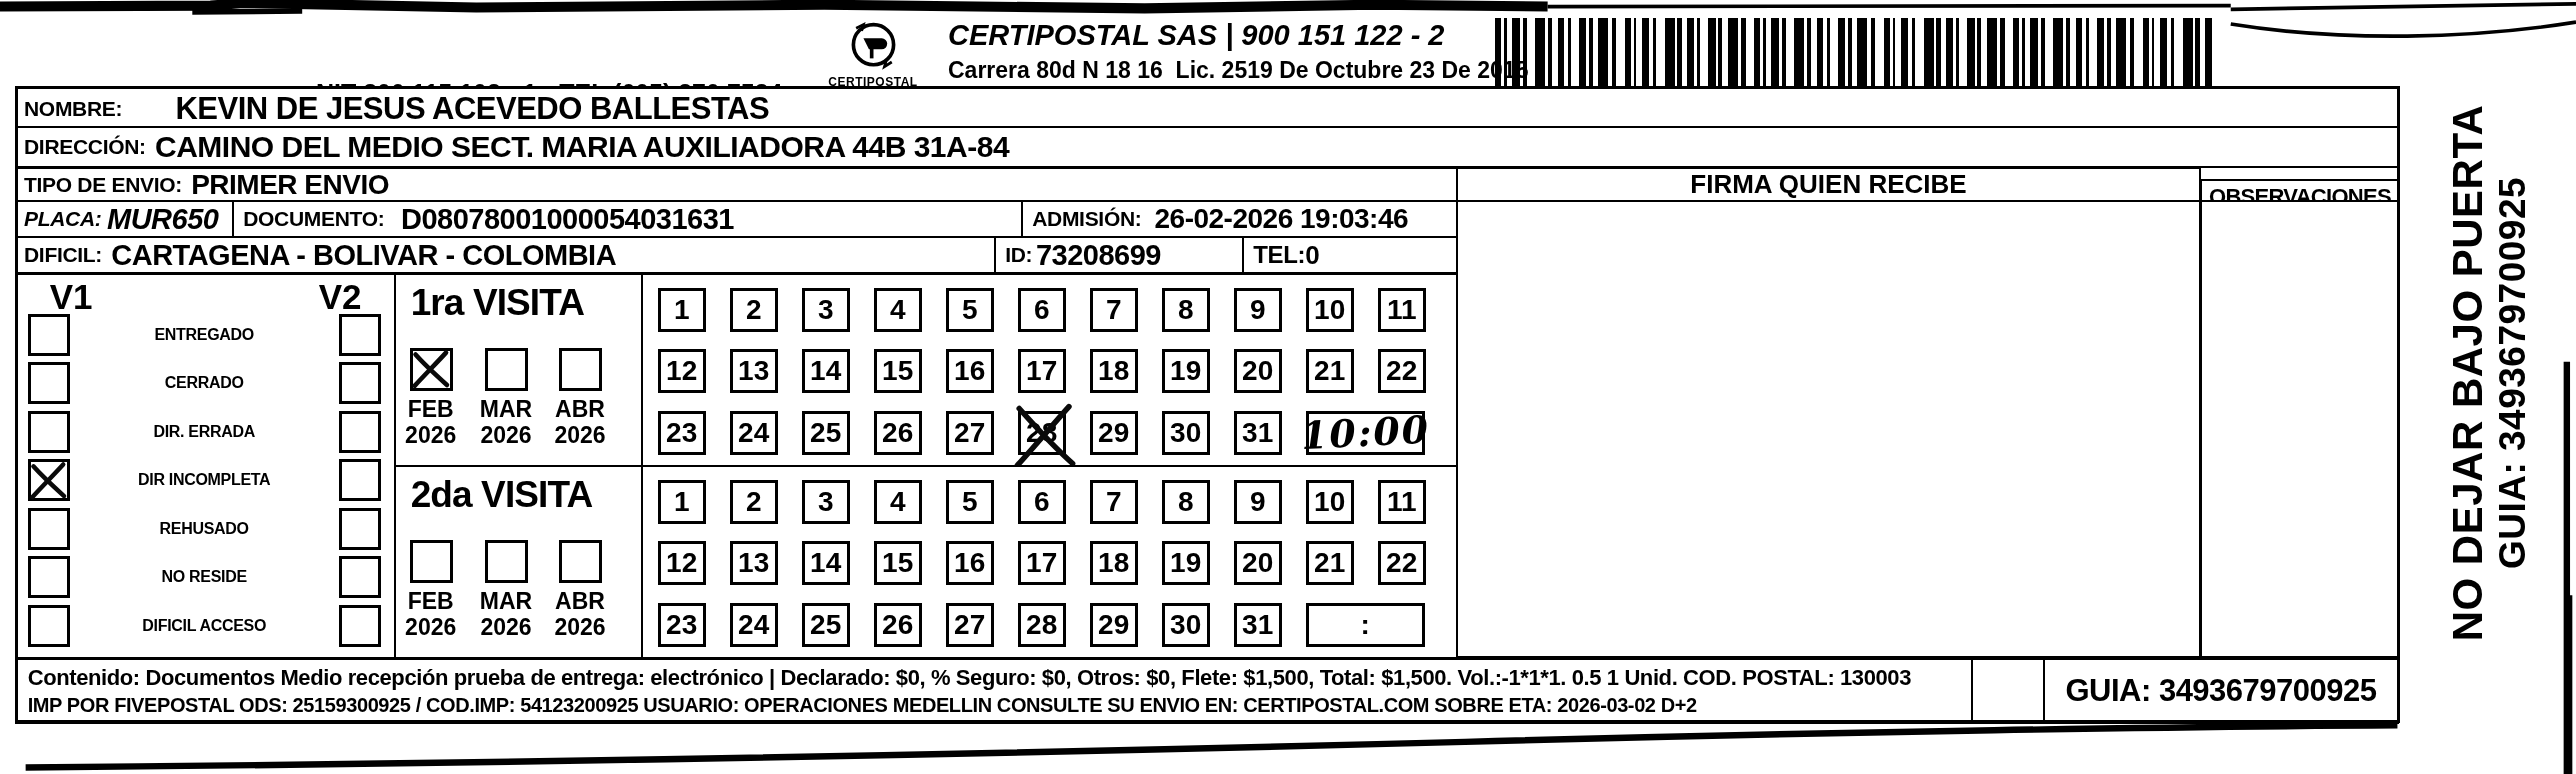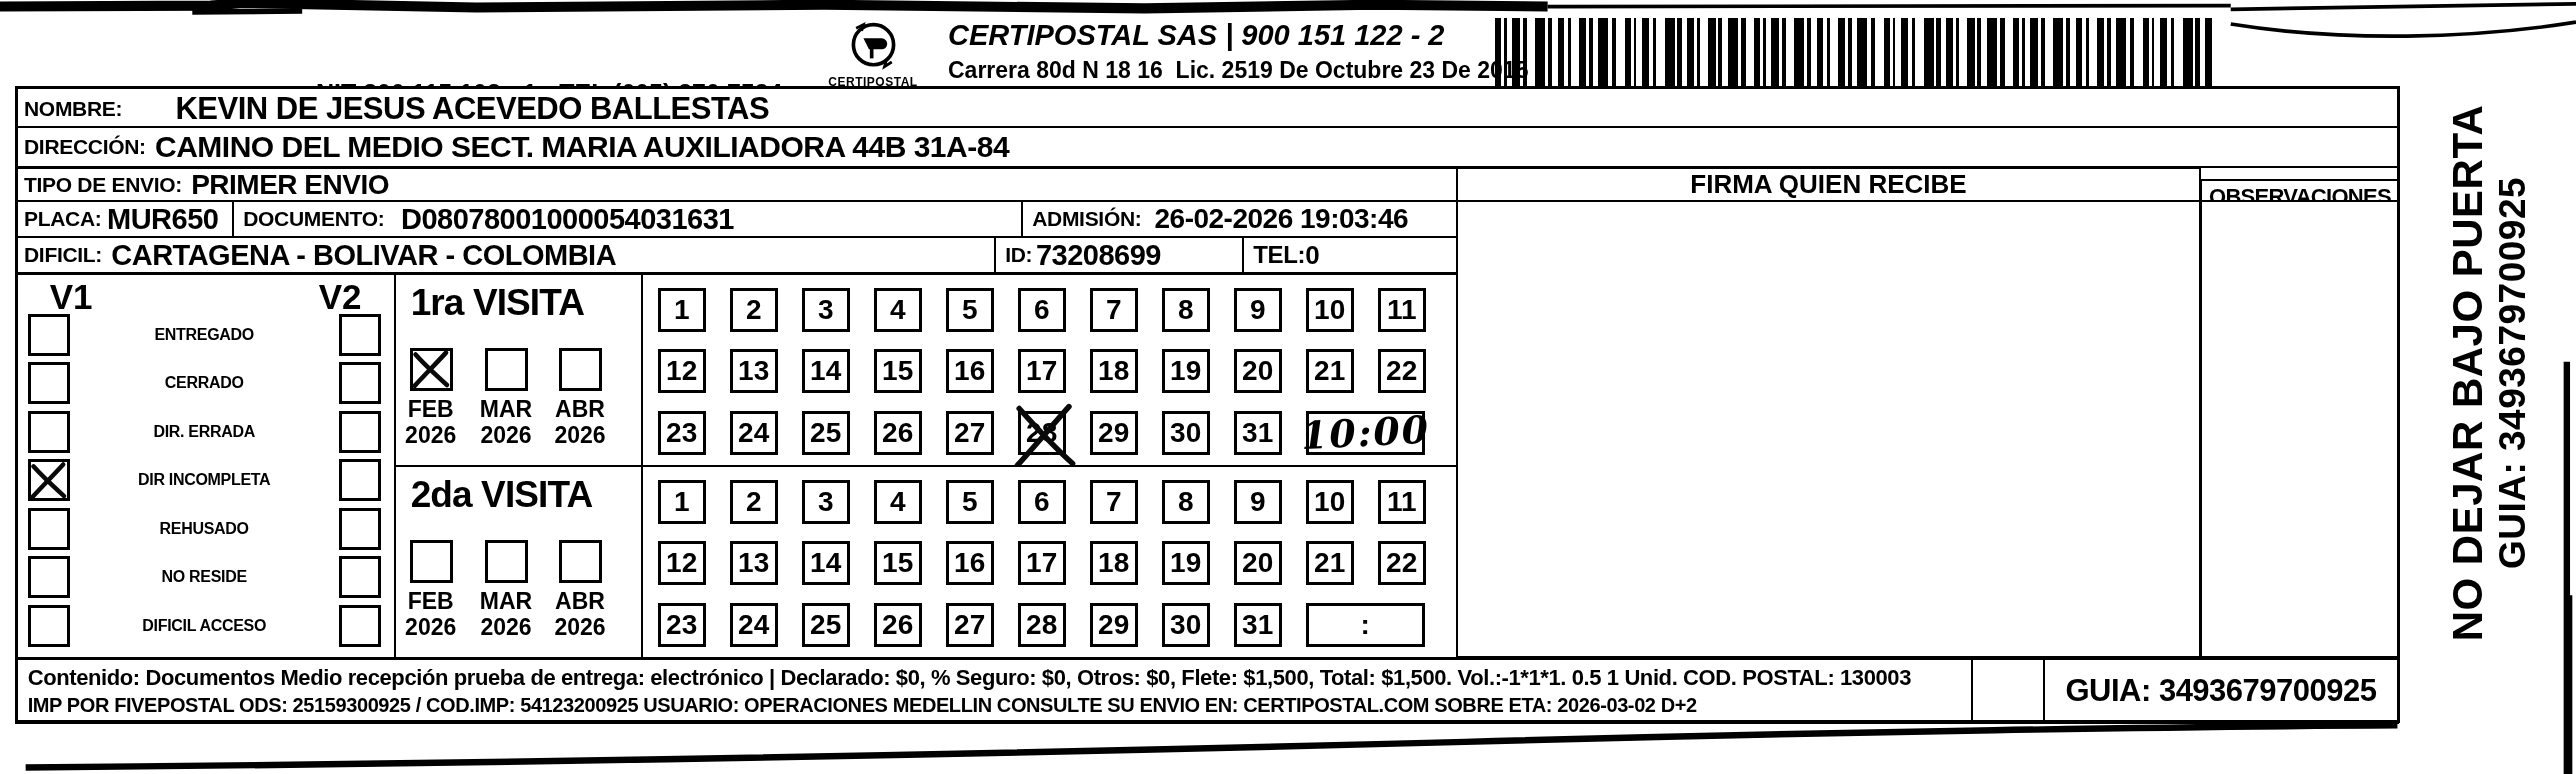--- a/index.html
+++ b/index.html
@@ -169,21 +169,21 @@
     <span class="lbl">TIPO DE ENVIO:</span>
     <span class="val" style="font-size:28px;">PRIMER ENVIO</span>
   </div>
   <div class="cell" style="left:1456px; top:167px; width:745px; height:35px; justify-content:center;">
     <span style="font-size:26px; font-weight:700;">FIRMA QUIEN RECIBE</span>
   </div>
   <div class="cell" style="left:2200px; top:167px; width:200px; height:35px; justify-content:center;margin-top:12px;">
     <span style="font-size:22px; font-weight:700; letter-spacing:-0.7px;">OBSERVACIONES</span>
   </div>
 
-  <div class="cell" style="left:14.7px; top:200px; width:235px; height:38px; padding-left:7.3px;">
+  <div class="cell" style="left:14.7px; top:200px; width:235px; height:38px; padding-left:7.3px;font-style:italic;">
     <span class="lbl">PLACA:</span>
     <span class="val" style="margin-left:5.5px; font-size:29px;">MUR650</span>
   </div>
   <div class="cell" style="left:232px; top:200px; width:791px; height:38px; padding-left:9.2px;">
     <span class="lbl">DOCUMENTO:</span>
     <span class="val" style="margin-left:16.5px; font-size:29px;">D08078001000054031631</span>
   </div>
   <div class="cell" style="left:1021px; top:200px; width:437px; height:38px; padding-left:9.2px;">
     <span class="lbl">ADMISIÓN:</span>
     <span class="val" style="margin-left:13px; font-size:28px;">26-02-2026 19:03:46</span>

